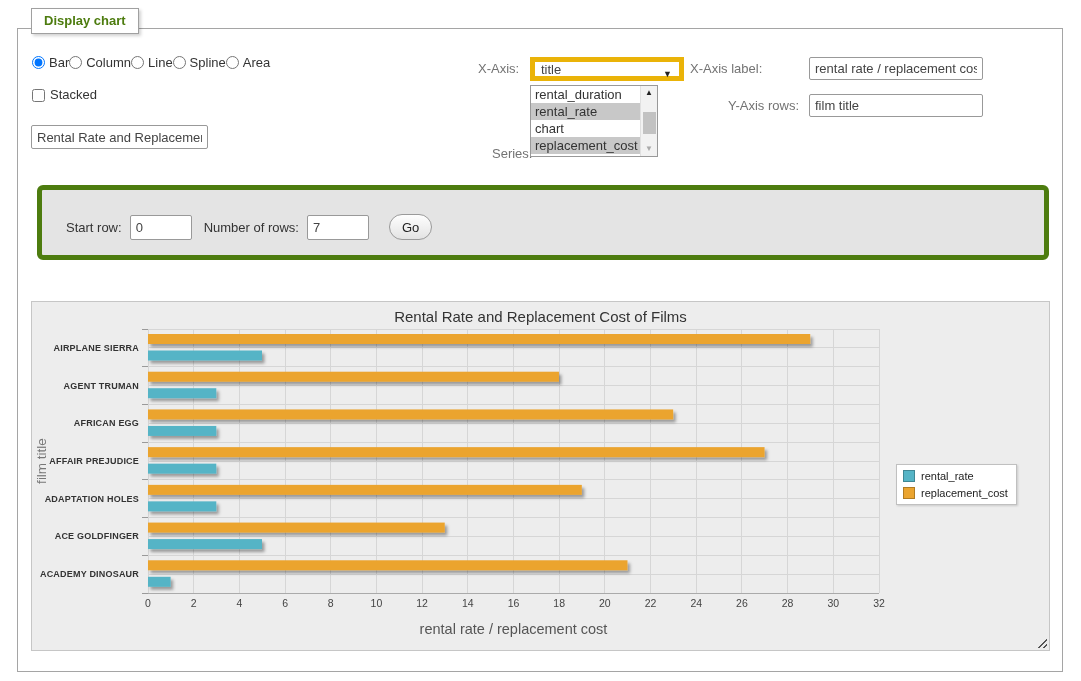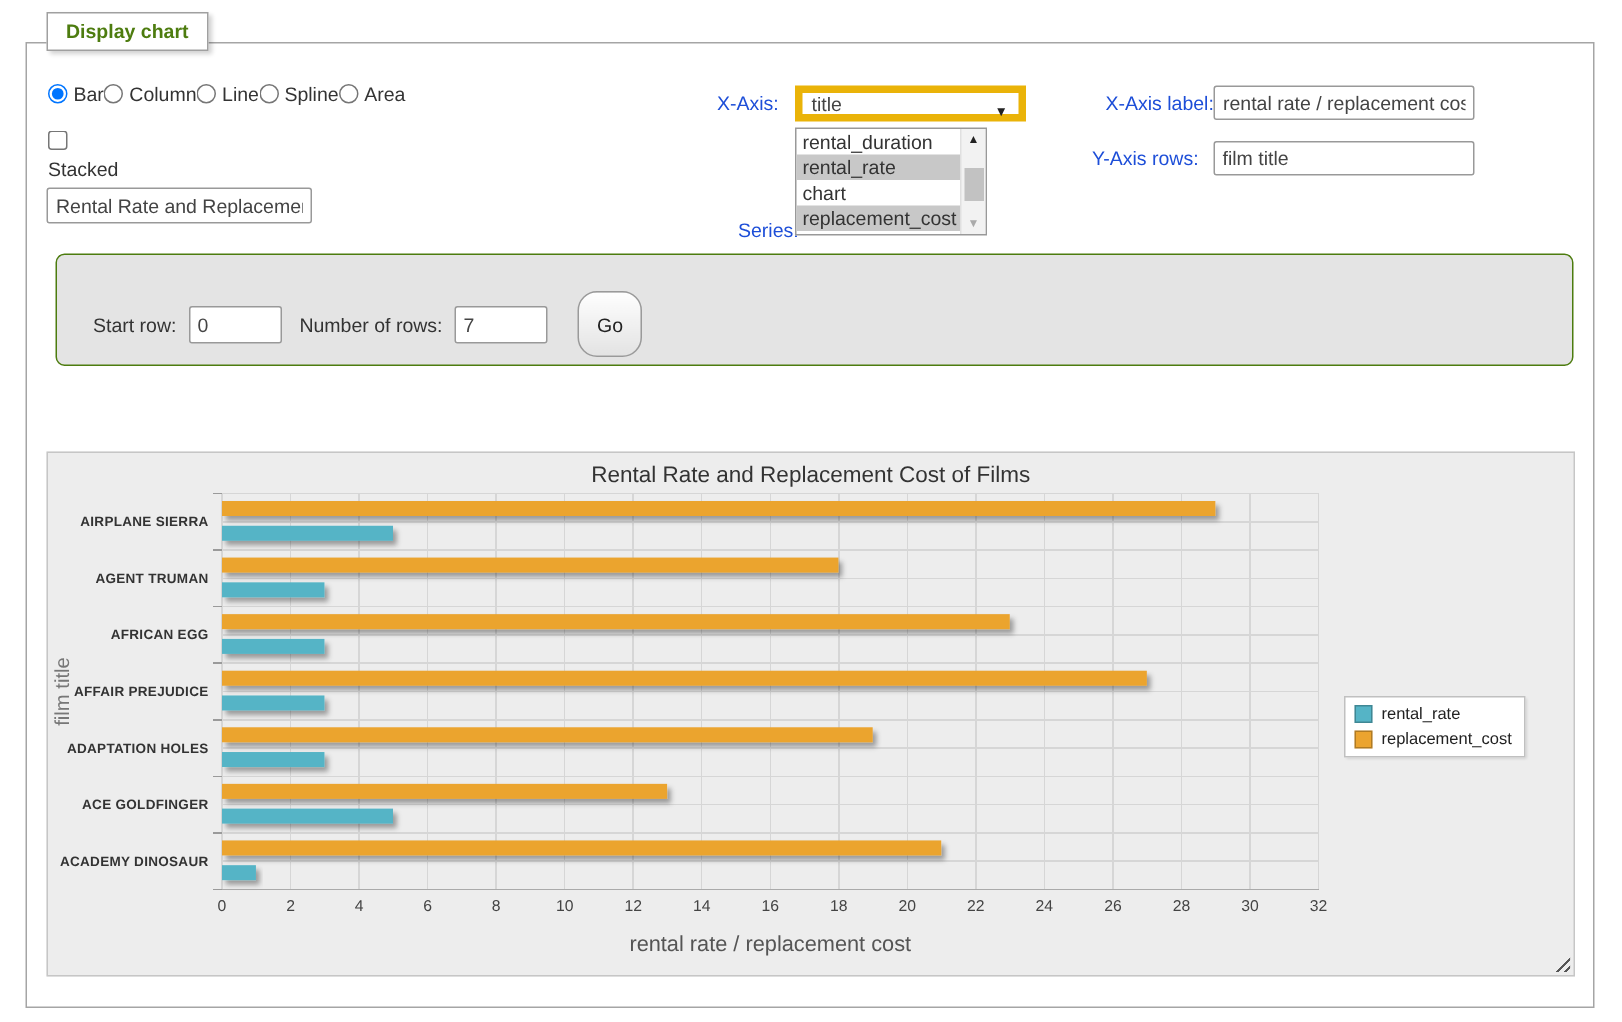--- a/index.html
+++ b/index.html
@@ -1,39 +1,39 @@
 <!DOCTYPE html>
 <html><head>
 <meta charset="utf-8">
 <style>
   * { margin:0; padding:0; box-sizing:border-box; }
   html,body { width:1081px; height:681px; background:#fff; font-family:"Liberation Sans", sans-serif; color:#333; }
   .frame { position:absolute; left:17px; top:28px; width:1046px; height:644px; border:1px solid #a5a5a5; background:#fff; }
   .legend-tab { position:absolute; left:13px; top:-21px; background:#fff; border:1px solid #a0a0a0; padding:4px 12px 5px 12px; font-size:13px; font-weight:bold; color:#4d7c0f; box-shadow:2px 2px 3px rgba(0,0,0,.18); }
   .radio-row { position:absolute; left:14px; top:26px; display:flex; align-items:center; font-size:13px; }
   .radio-row label { display:flex; align-items:center; gap:4px; }
-  .check-row { position:absolute; left:14px; top:58px; display:flex; align-items:flex-start; gap:5px; font-size:13px;flex-direction:column; }
+  .check-row { position:absolute; left:14px; top:58px; display:flex; align-items:flex-end; gap:5px; font-size:13px; }
   input[type=text] { border:1px solid #999; border-radius:2px; font-size:13px; color:#444; padding:2px 5px; font-family:"Liberation Sans", sans-serif; }
   .title-input { position:absolute; left:13px; top:96px; width:177px; height:24px; }
-  .lbl { position:absolute; font-size:13px; color:#1d4ed8; }
+  .lbl { position:absolute; font-size:13px; color:#737373; }
   .xaxis-select { position:absolute; left:512px; top:28px; width:154px; height:24px; border:5px solid #eab308; background:#fff; font-size:13px; color:#444; display:flex; align-items:center; padding-left:6px; }
   .xaxis-select .arrow { position:absolute; right:7px; top:7px; font-size:9px; color:#222; }
   .multiselect { position:absolute; left:512px; top:56px; width:128px; height:72px; border:1px solid #999; background:#fff; overflow:hidden; }
   .multiselect .opts { position:absolute; left:0; top:0; right:17px; }
   .multiselect .opt { height:17px; line-height:17px; font-size:13px; color:#333; padding-left:4px; white-space:nowrap; }
   .multiselect .opt.sel { background:#c8c8c8; }
   .sb { position:absolute; right:0; top:0; width:17px; height:100%; background:#f2f2f2; border-left:1px solid #e0e0e0; }
   .sb .up,.sb .dn { position:absolute; left:0; width:100%; height:14px; text-align:center; font-size:8px; line-height:14px; }
   .sb .up { top:0; color:#222; }
   .sb .dn { bottom:0; color:#aaa; }
   .sb .thumb { position:absolute; left:2px; width:13px; top:26px; height:22px; background:#c2c2c2; }
-  .gray-panel { position:absolute; left:19px; top:140px; width:1012px; height:75px; background:#e4e4e4; border:1px solid #4d7c0f; border-radius:6px; }
+  .gray-panel { position:absolute; left:19px; top:156px; width:1012px; height:75px; background:#e4e4e4; border:5px solid #4d7c0f; border-radius:6px; }
   .gray-panel .row { position:absolute; left:24px; top:24px; display:flex; align-items:center; font-size:13px; color:#333; }
   .gray-panel input { width:62px; height:25px; margin:0 12px 0 8px; background:#fff; }
-  .go-btn { height:44px; padding:0 12px; border:1px solid #9a9a9a; border-radius:13px; background:linear-gradient(#fefefe,#e3e3e3); font-size:13px; color:#222; margin-left:8px; font-family:"Liberation Sans", sans-serif; }
+  .go-btn { height:26px; padding:0 12px; border:1px solid #9a9a9a; border-radius:13px; background:linear-gradient(#fefefe,#e3e3e3); font-size:13px; color:#222; margin-left:8px; font-family:"Liberation Sans", sans-serif; }
   .chart-box { position:absolute; left:13px; top:272px; width:1019px; height:350px; background:#ededed; border:1px solid #c6c6c6; }
   .chart-title { position:absolute; left:0; right:0; top:6px; text-align:center; font-size:15px; color:#333; }
   .chart-svg { position:absolute; left:0; top:0; }
   .chart-legend { position:absolute; left:864px; top:162px; background:#fff; border:1px solid #c0c0c0; padding:5px 8px 5px 6px; box-shadow:1px 1px 2px rgba(0,0,0,.15); display:flex; flex-direction:column; gap:5px; }
   .chart-legend .entry { display:flex; align-items:center; gap:6px; font-size:11px; color:#222; white-space:nowrap; }
   .chart-legend .swatch { width:12px; height:12px; border:1px solid rgba(0,0,0,.25); }
   .resize-handle { position:absolute; right:2px; bottom:2px; width:11px; height:11px; background-image:repeating-linear-gradient(-45deg, transparent 0 2px, #555 2px 3.5px); clip-path:polygon(100% 0, 100% 100%, 0 100%); }
 </style>
 </head>
 <body>
@@ -70,21 +70,21 @@
         <div class="opt">chart</div>
         <div class="opt sel">replacement_cost</div>
       </div>
     <div class="sb">
       <div class="up">▲</div>
       <div class="thumb"></div>
       <div class="dn">▼</div>
     </div>
   </div>
 
-  <span class="lbl" style="left:719px; top:32px;">X-Axis label:</span>
+  <span class="lbl" style="left:672px; top:32px;">X-Axis label:</span>
   <input type="text" style="position: absolute; left: 791px; top: 28px; width: 174px; height: 23px;" value="rental rate / replacement cost">
 
   <span class="lbl" style="left:710px; top:69px;">Y-Axis rows:</span>
   <input type="text" style="position: absolute; left: 791px; top: 65px; width: 174px; height: 23px;" value="film title">
 
   <div class="gray-panel">
     <div class="row">
       <span>Start row:</span>
       <input type="text" value="0" style="">
       <span>Number of rows:</span>

